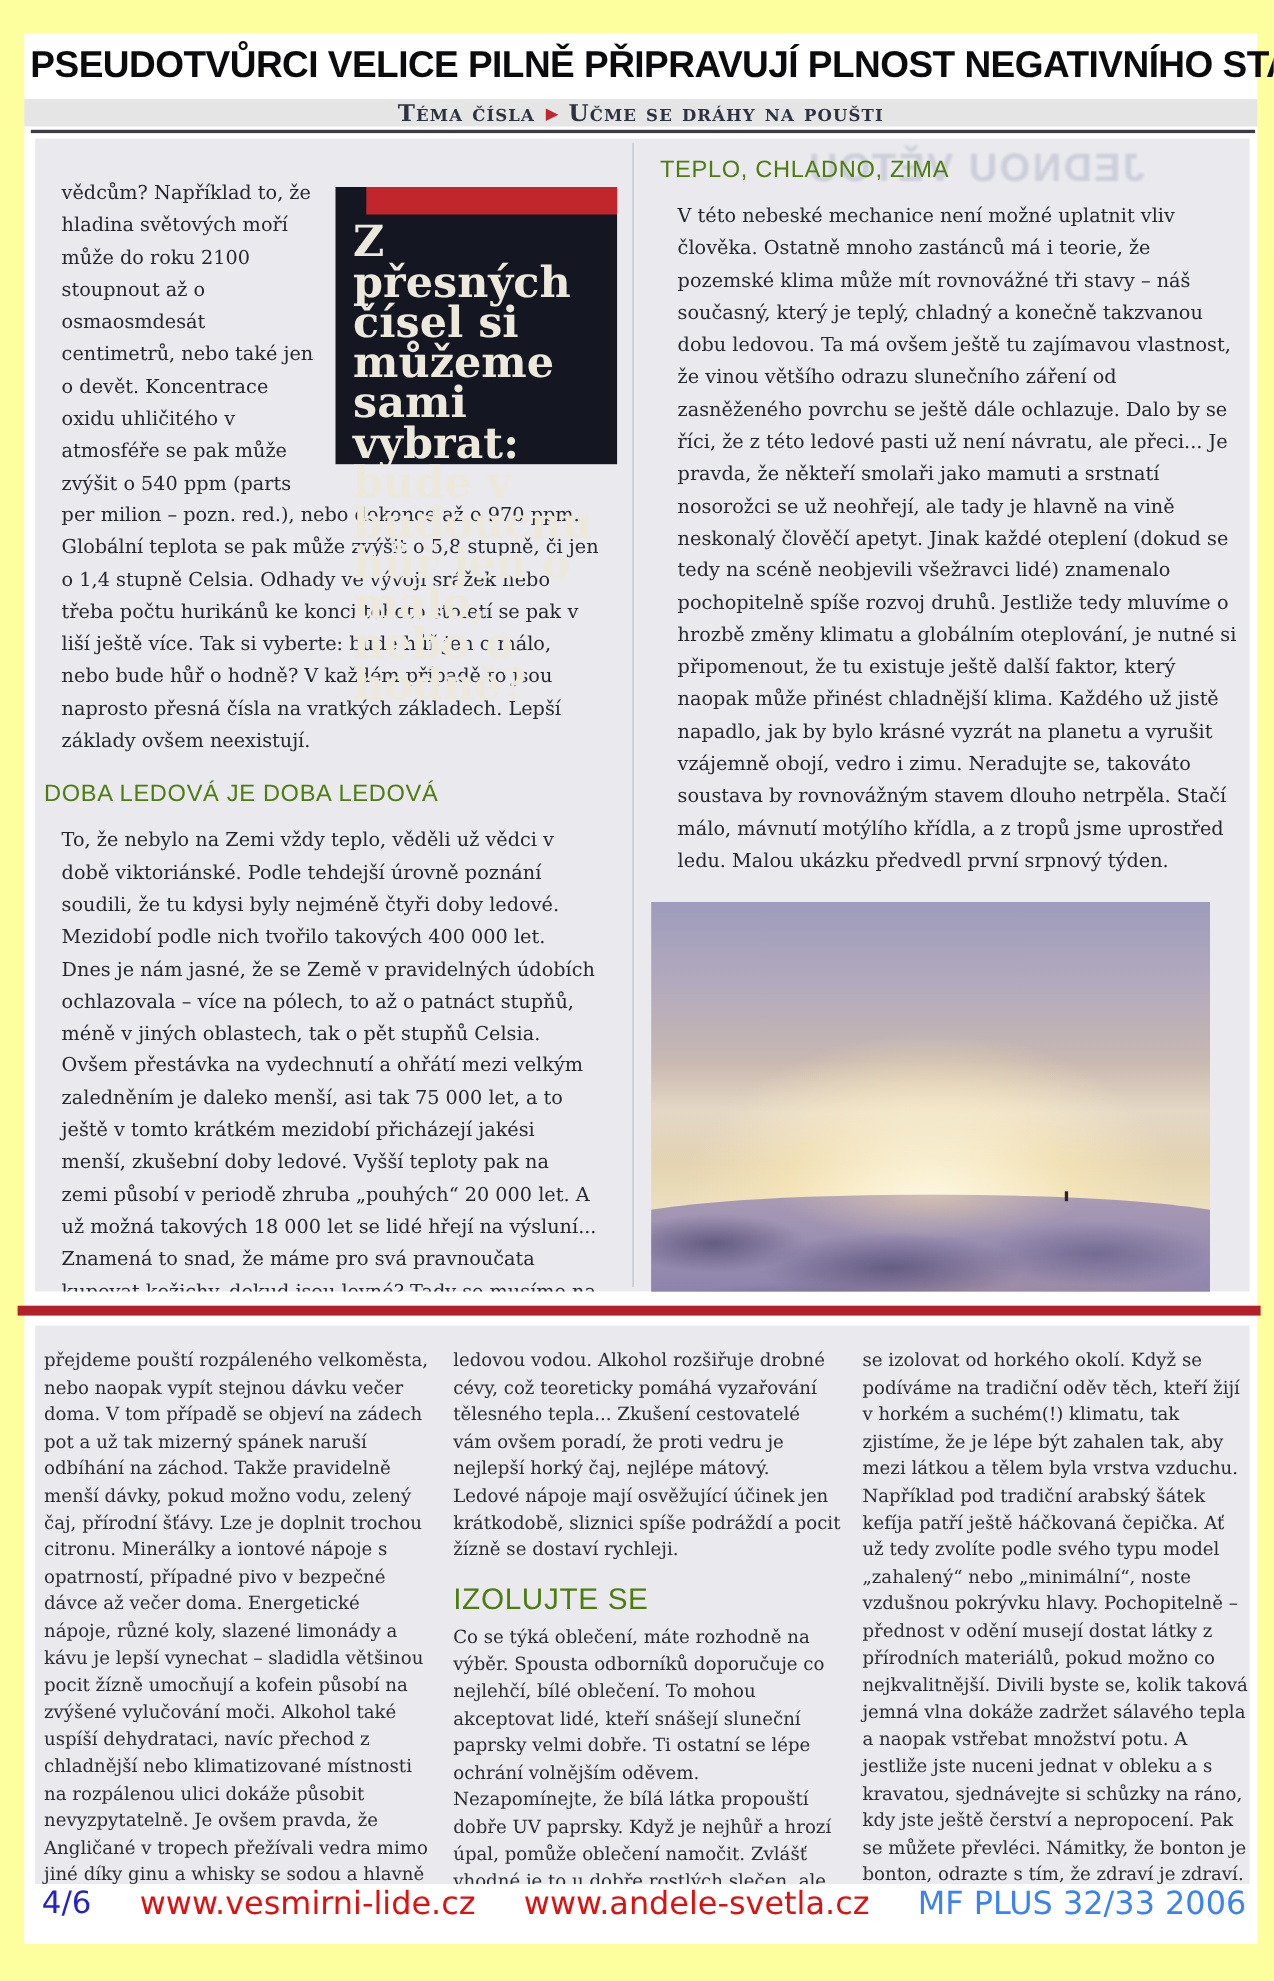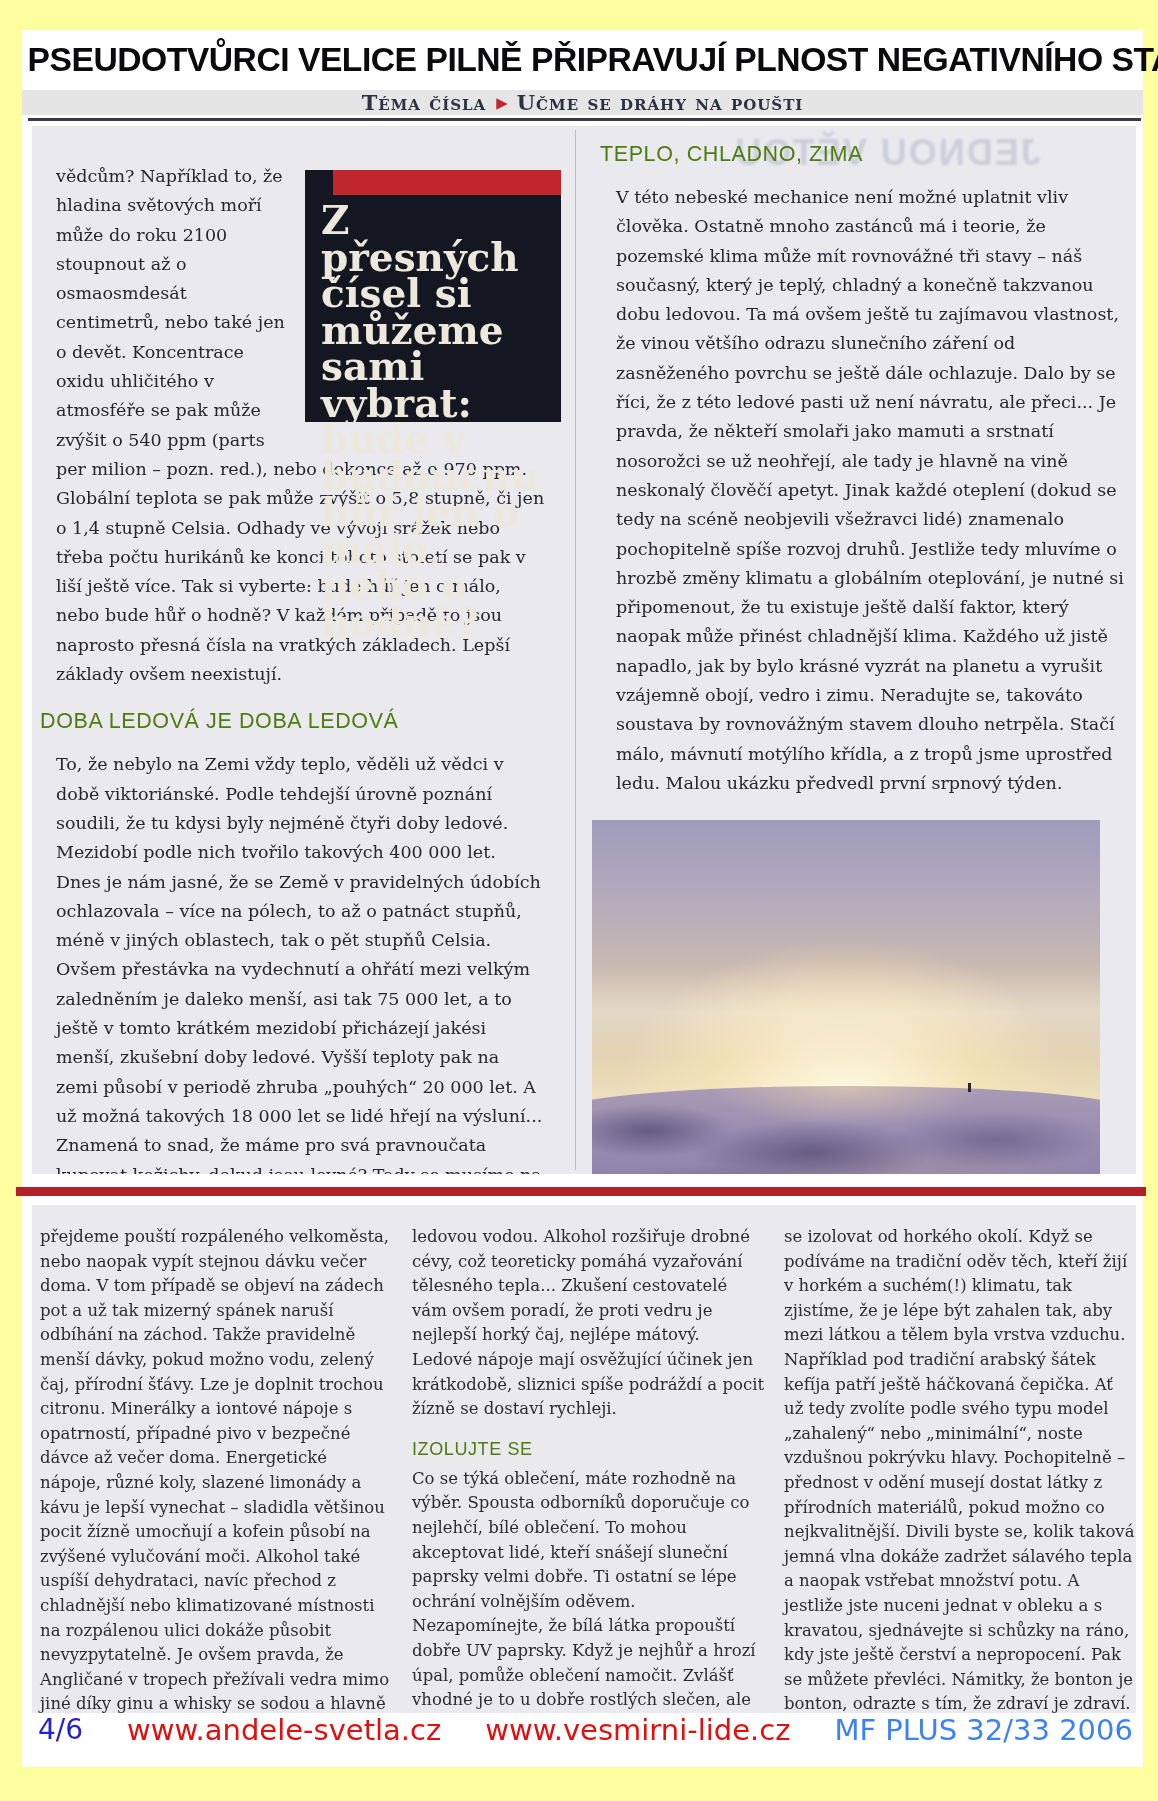--- a/index.html
+++ b/index.html
@@ -62,21 +62,21 @@
 
   
   .red-divider{position:absolute;left:-6px;top:1157px;width:1130px;height:9px;background:#b2202a;}
 
   
   .article-bottom{position:absolute;left:10px;top:1175px;width:1104px;height:508px;background:#e9e9ee;
                   overflow:hidden;box-sizing:border-box;padding:20px 0 0 8px;}
   .cols3{display:flex;gap:19px;}
   .bcol{width:353px;flex:0 0 353px;}
   .bcol p{font-size:16.5px;line-height:24.6px;color:#2b2b32;margin:0;}
-  .bcol .section-h{font-size:18px;margin:17px 0 7px 0;}
+  .bcol .section-h{font-size:27px;margin:17px 0 7px 0;}
 
   
   .footer{position:absolute;left:0;right:0;top:1683px;height:54px;background:#ffffff;
           display:flex;justify-content:space-between;
           font-family:"DejaVu Sans", sans-serif;box-sizing:border-box;padding:0 10px 4px 16px;}
   .page-num{color:#2222cf;font-size:28px;}
   .footer-link{color:#e01010;font-size:29px;text-decoration:none;cursor:pointer;}
   .issue{color:#3b82f6;font-size:29px;}
 </style>
 </head>
@@ -131,19 +131,19 @@
           <p>Co se týká oblečení, máte rozhodně na výběr. Spousta odborníků doporučuje co nejlehčí, bílé oblečení. To mohou akceptovat lidé, kteří snášejí sluneční paprsky velmi dobře. Ti ostatní se lépe ochrání volnějším oděvem. Nezapomínejte, že bílá látka propouští dobře UV paprsky. Když je nejhůř a hrozí úpal, pomůže oblečení namočit. Zvlášť vhodné je to u dobře rostlých slečen, ale pozor, je to opravdu nouzové řešení, protože mohou nastat jiné zdravotní komplikace. Není od věci</p>
         </div>
         <div class="bcol">
           <p>se izolovat od horkého okolí. Když se podíváme na tradiční oděv těch, kteří žijí v horkém a suchém(!) klimatu, tak zjistíme, že je lépe být zahalen tak, aby mezi látkou a tělem byla vrstva vzduchu. Například pod tradiční arabský šátek kefíja patří ještě háčkovaná čepička. Ať už tedy zvolíte podle svého typu model „zahalený“ nebo „minimální“, noste vzdušnou pokrývku hlavy. Pochopitelně – přednost v odění musejí dostat látky z přírodních materiálů, pokud možno co nejkvalitnější. Divili byste se, kolik taková jemná vlna dokáže zadržet sálavého tepla a naopak vstřebat množství potu. A jestliže jste nuceni jednat v obleku a s kravatou, sjednávejte si schůzky na ráno, kdy jste ještě čerství a nepropocení. Pak se můžete převléci. Námitky, že bonton je bonton, odrazte s tím, že zdraví je zdraví. Oblečení na noc je problematické, v každém případě by ti, co se</p>
         </div>
       </div>
     </div>
 
     <div class="footer">
       <span class="page-num">4/6</span>
+      <span class="footer-link">www.vesmirni-lide.cz</span>
       <span class="footer-link">www.andele-svetla.cz</span>
-      <span class="footer-link">www.vesmirni-lide.cz</span>
       <span class="issue">MF PLUS 32/33 2006</span>
     </div>
 
   </div>
 </div>
 
 </body></html>

